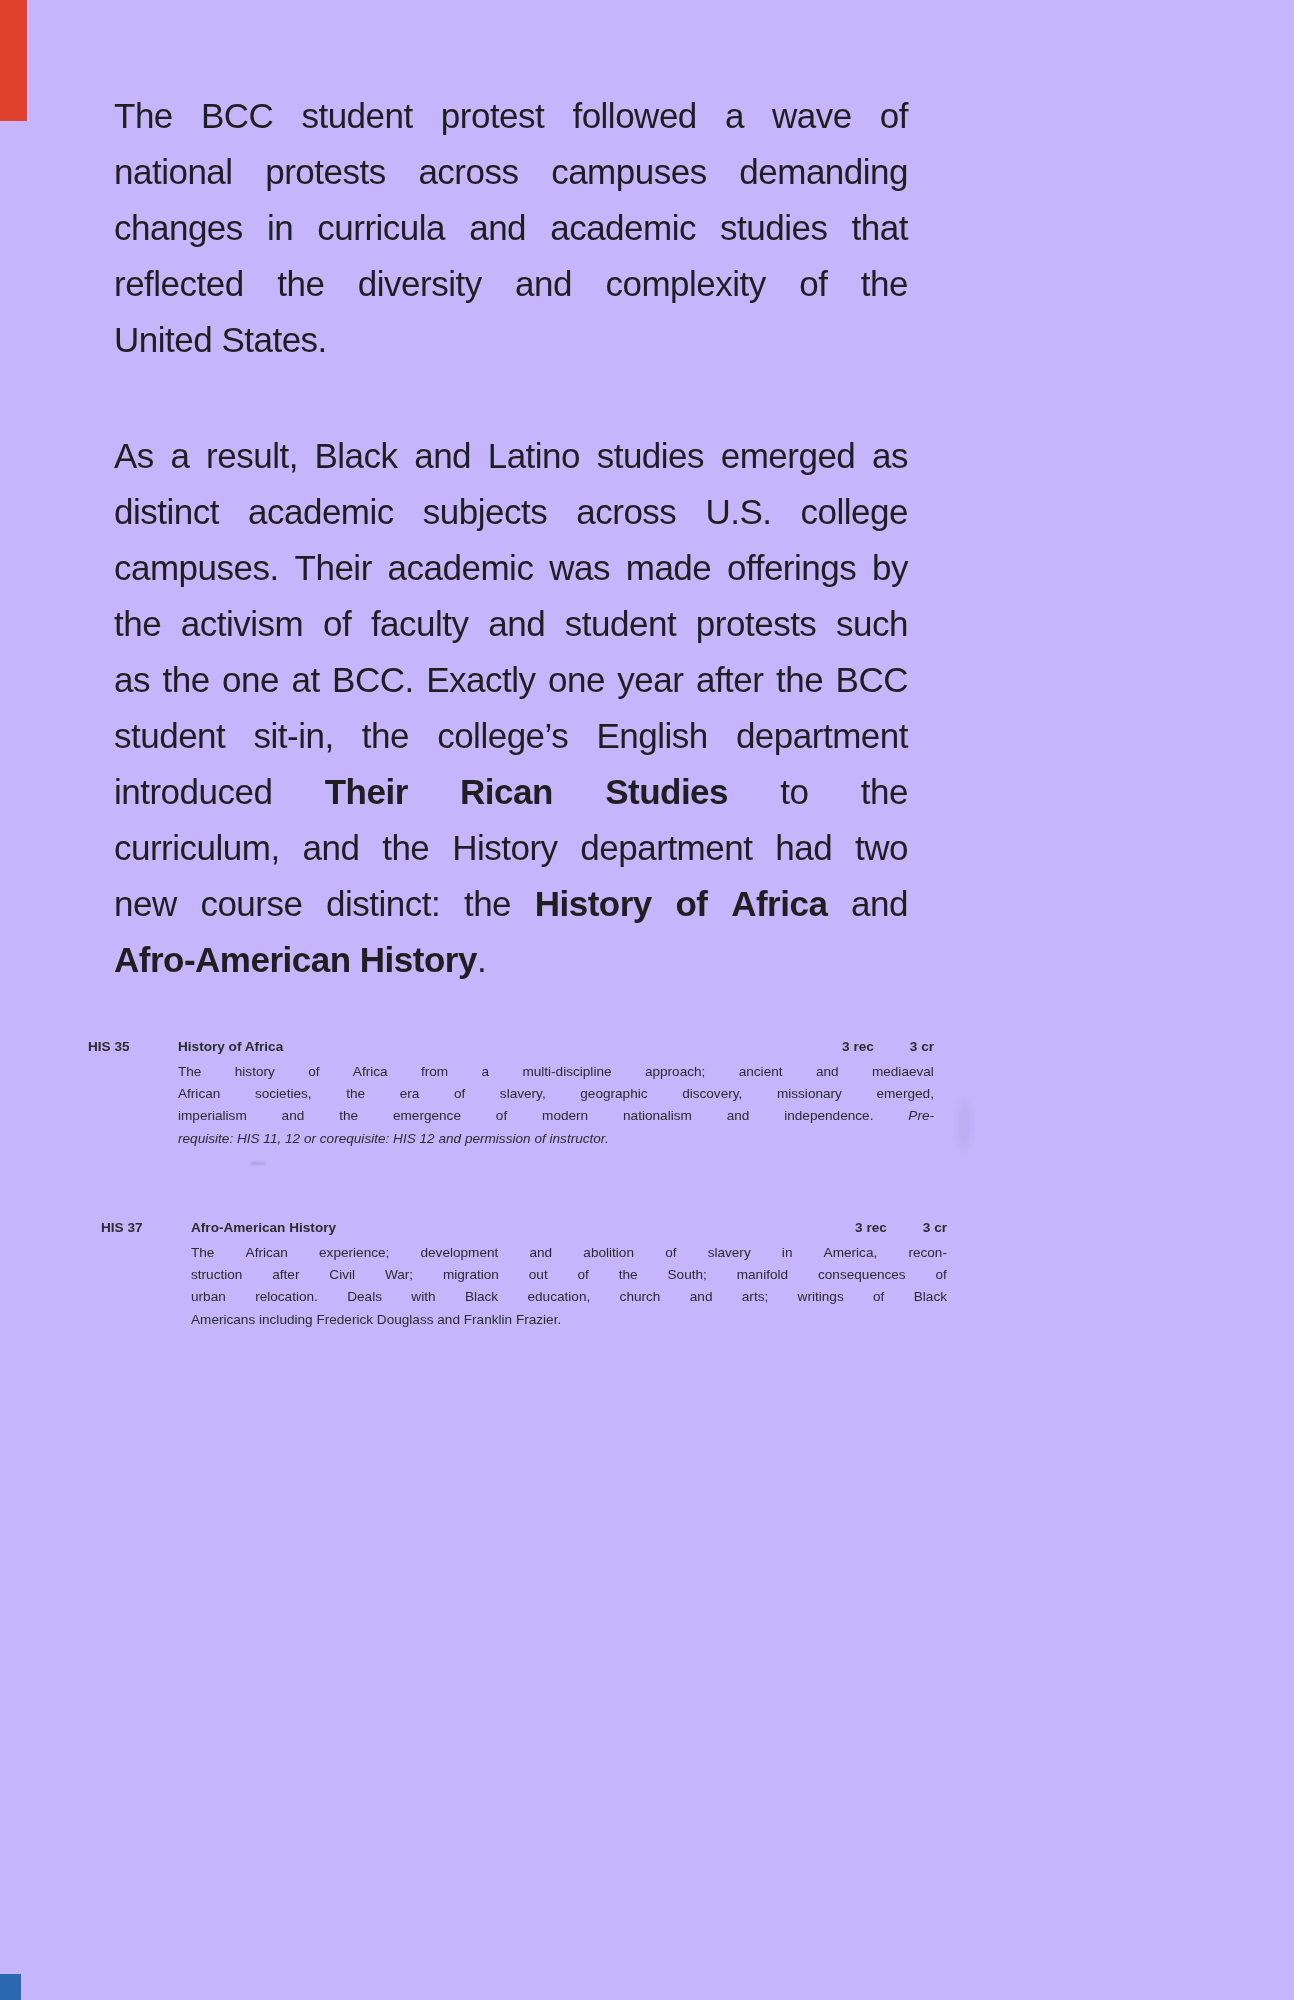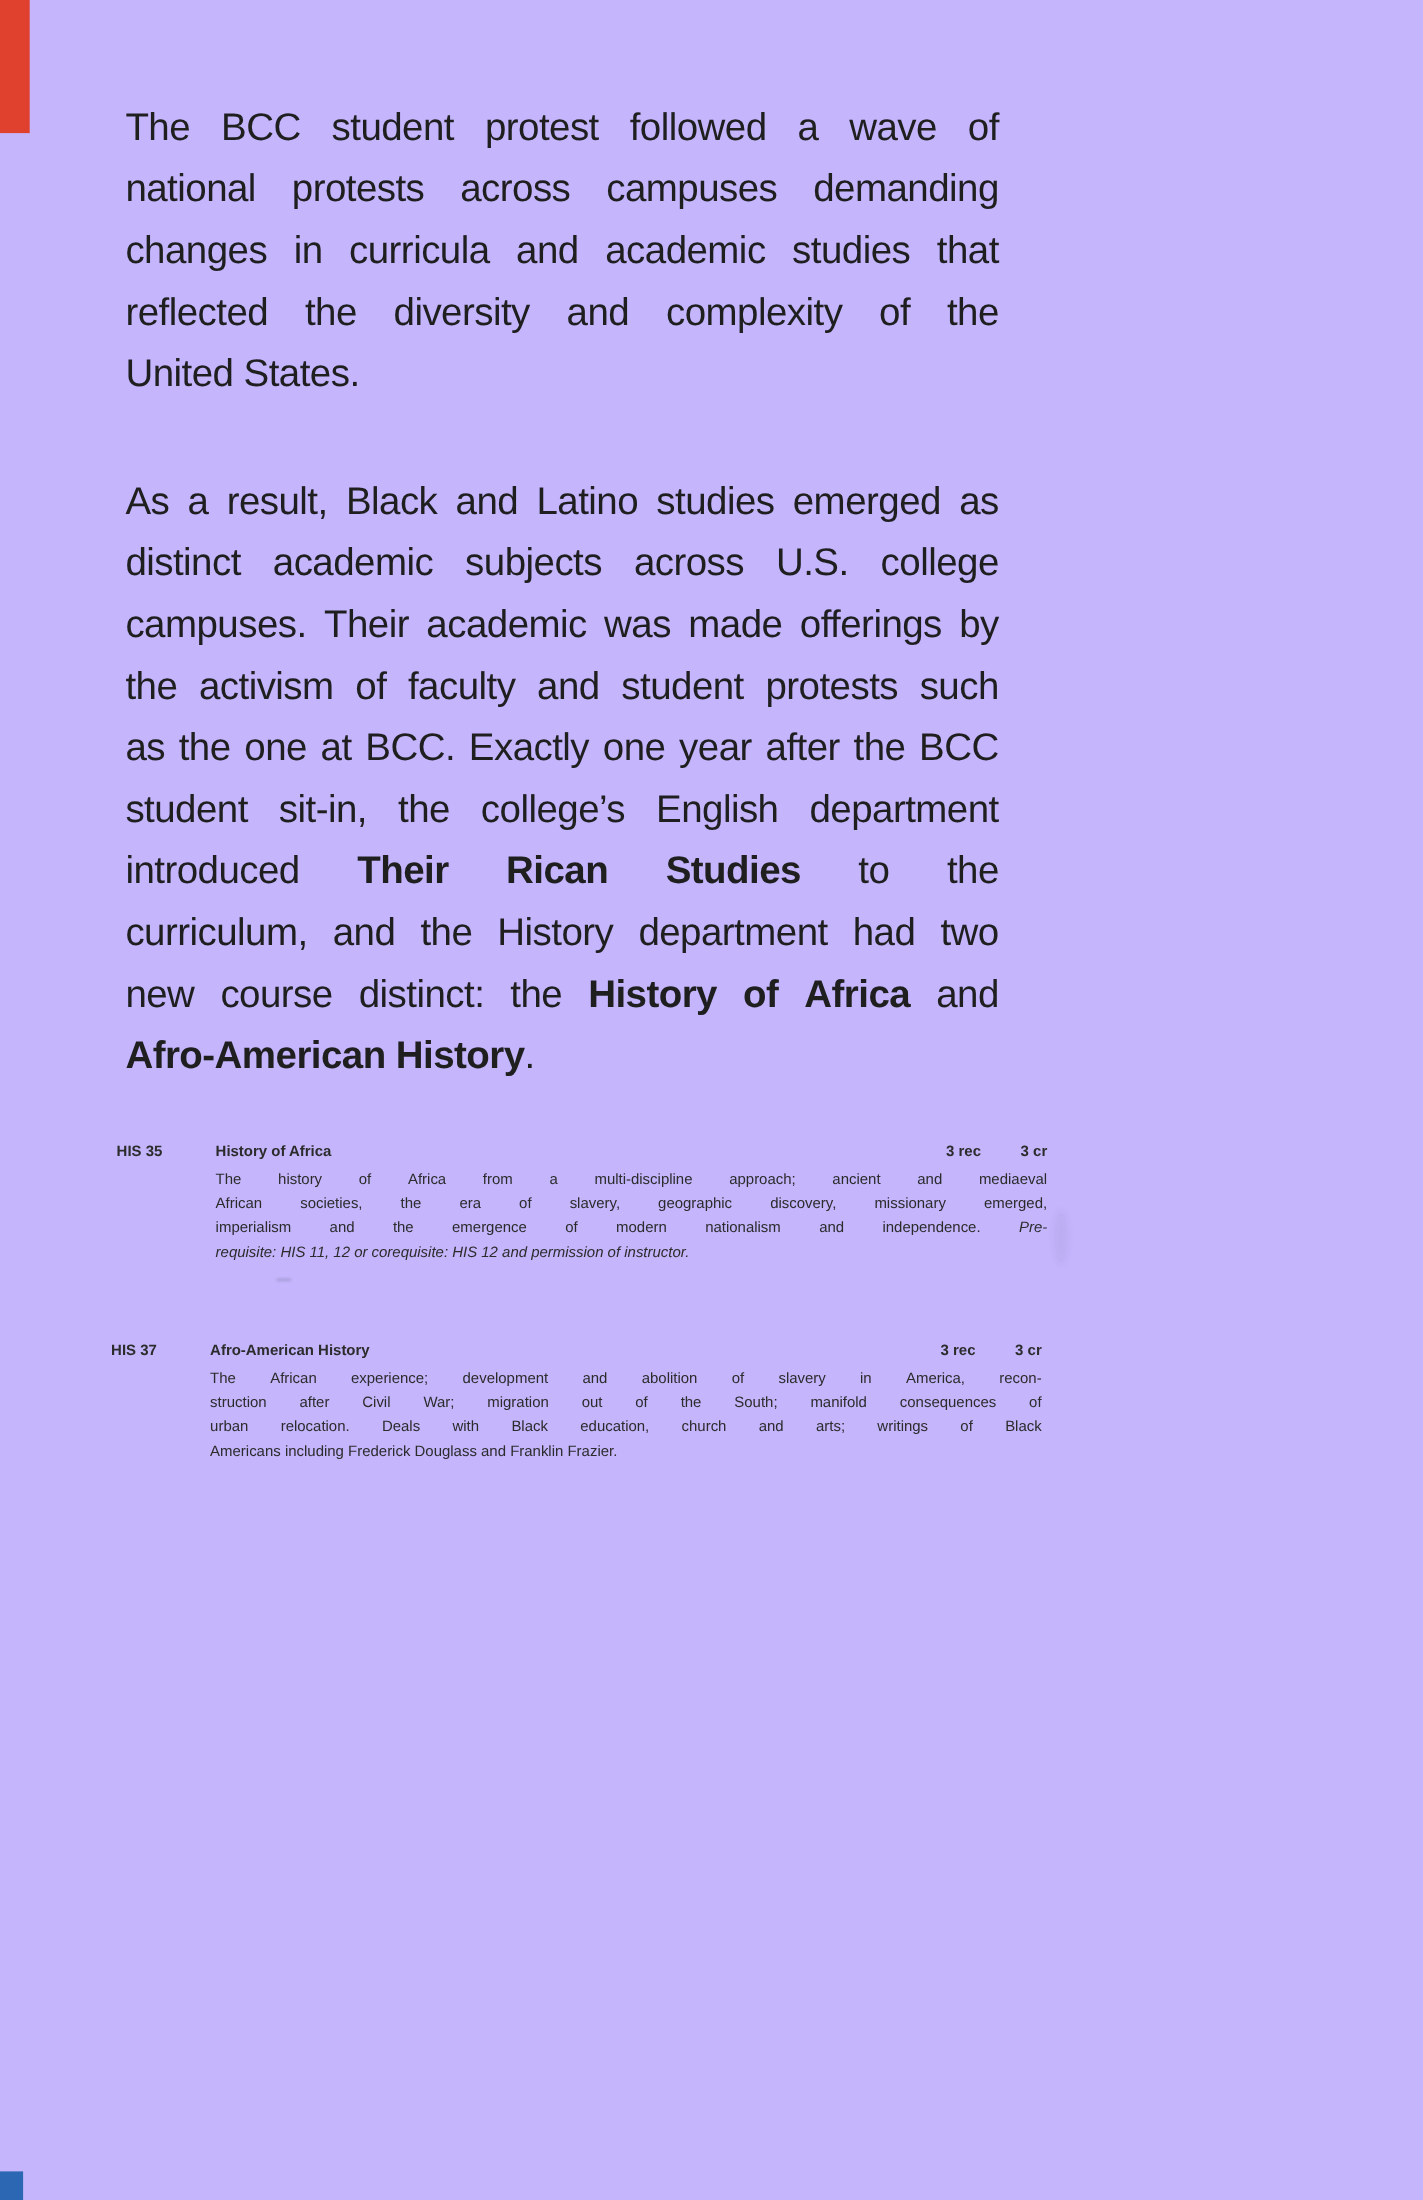--- a/index.html
+++ b/index.html
@@ -40,21 +40,21 @@
   .b { font-weight: bold; }
   .i { font-style: italic; }
 
   
   .course {
     position: absolute;
     width: 846px;
     font-size: 13.6px;
     color: #2c2c2c;
   }
-  .c1 { top: 1036px; left: 106px; }
+  .c1 { top: 1036px; left: 88px; }
   .c2 { top: 1217px; left: 101px; }
   .chead {
     display: flex;
     align-items: baseline;
     font-weight: bold;
     line-height: 22px;
     height: 22px;
   }
   .ccode { width: 90px; flex: 0 0 90px; }
   .ccredits { margin-left: auto; display: flex; gap: 36px; }

